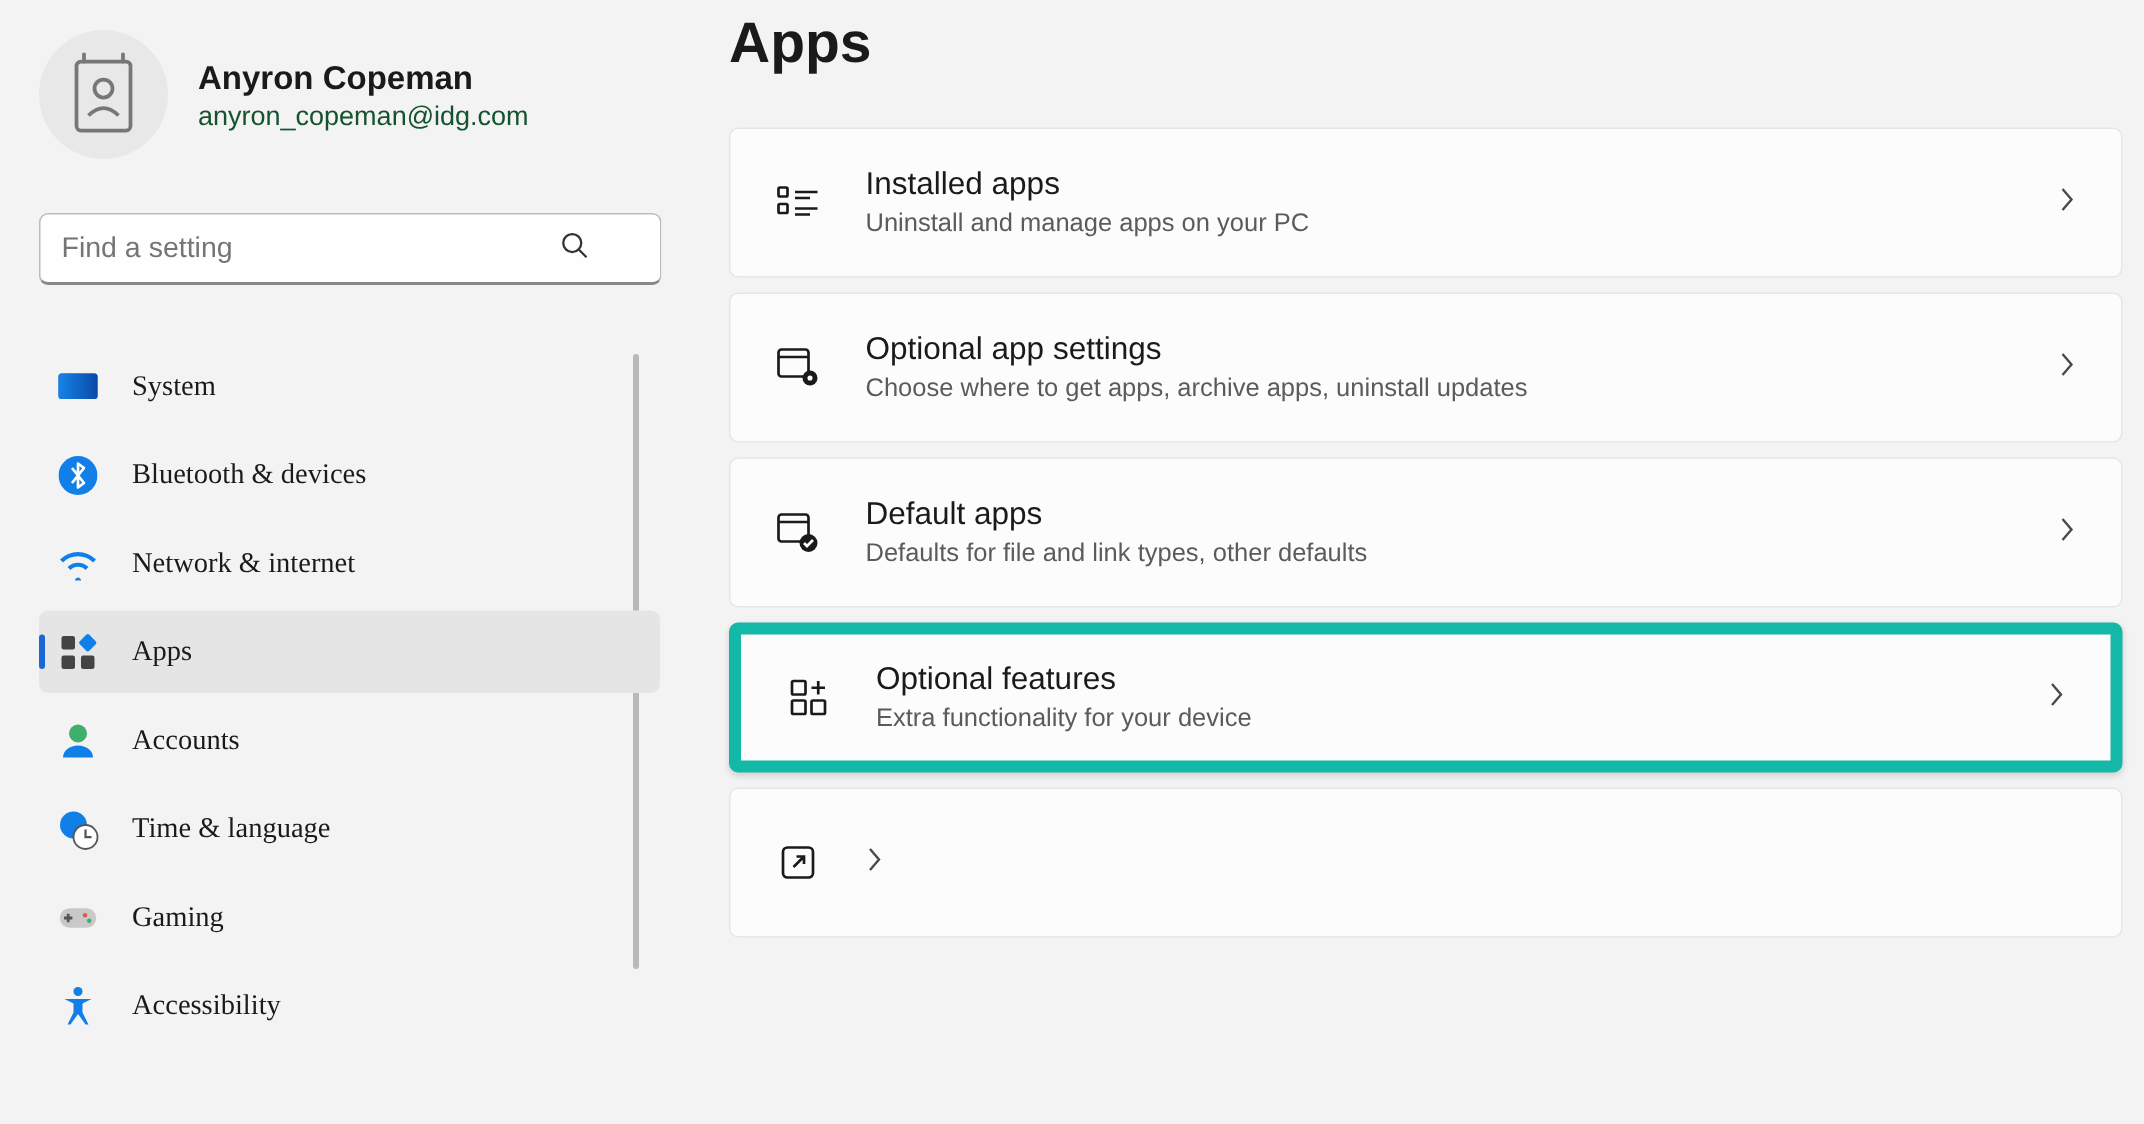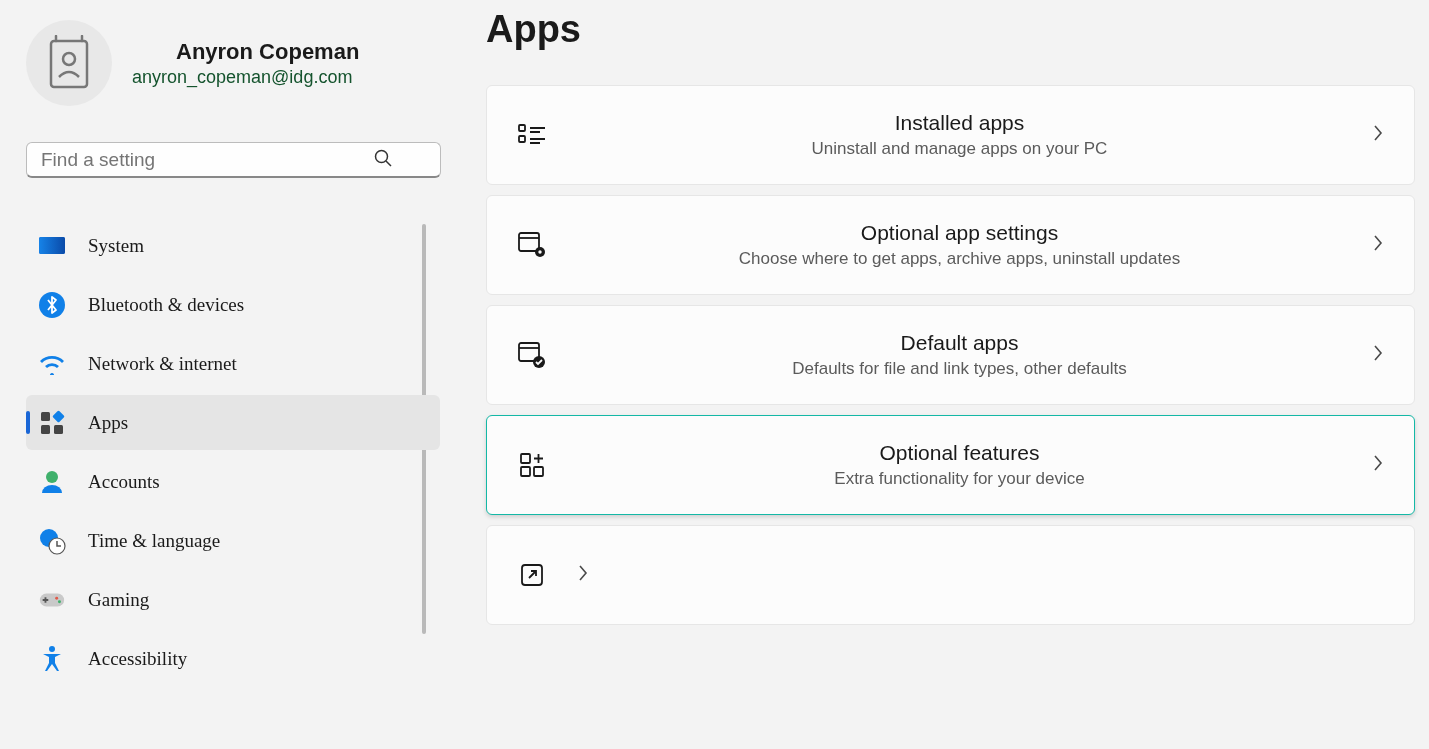--- a/index.html
+++ b/index.html
@@ -28,29 +28,29 @@
   }
   .avatar {
     width: 86px; height: 86px;
     border-radius: 50%;
     background: #e8e8e8;
     display: flex;
     align-items: center;
     justify-content: center;
     color: #666;
   }
-  .profile-text .name { font-size: 22px; font-weight: 600; margin-left: 44px; }
+  .profile-text .name { font-size: 22px; font-weight: 600; }
   .profile-text .email { font-size: 18px; color: #14532d; margin-top: 2px; }
   .search {
     position: relative;
     margin-bottom: 40px;
   }
   .search input {
     width: 415px;
-    height: 36px;
+    height: 48px;
     border: 1px solid #bcbcbc;
     border-bottom: 2px solid #888;
     border-radius: 6px;
     padding: 0 48px 0 14px;
     font-size: 19px;
     background: #fefefe;
     color: #6d28d9;
   }
   .search .sicon {
     position: absolute;
@@ -105,34 +105,34 @@
   }
   .main {
     flex: 1;
     padding: 8px 14px 0 26px;
   }
   .page-title {
     font-size: 38px;
     font-weight: 600;
     margin-bottom: 34px;
   }
-  .cards { display: flex; flex-direction: column; gap: 10px; text-align: center; }
+  .cards { display: flex; flex-direction: column; gap: 10px; }
   .card {
     background: #fcfcfc;
     border: 1px solid #e6e6e6;
     border-radius: 6px;
     height: 100px;
     display: flex;
     align-items: center;
     padding: 0 30px;
     gap: 30px;
     cursor: pointer;
   }
   .card.highlight {
-    border: 1px solid #14b8a6;
+    border: 8px solid #14b8a6;
     box-shadow: 0 2px 4px rgba(0,0,0,0.15);
   }
   .card .cicon {
     width: 30px; height: 30px;
     display: flex; align-items: center; justify-content: center;
     color: #1a1a1a;
     flex-shrink: 0;
   }
   .card .ctext { flex: 1; }
   .card .ctitle { font-size: 21px; font-weight: 400; }

